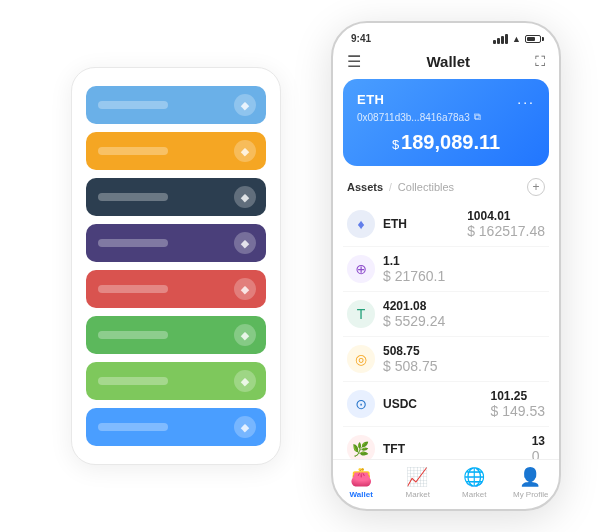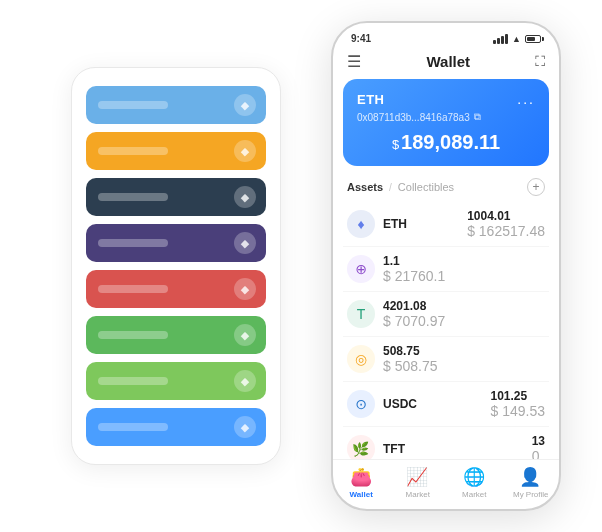--- a/index.html
+++ b/index.html
@@ -465,21 +465,21 @@
           <div class="asset-logo" style="background: rgb(245, 240, 255); color: rgb(142, 78, 203); font-size: 14px;">⊕</div>
           <div class="asset-values">
             <span class="asset-amount">1.1</span>
             <span class="asset-usd">$ 21760.1</span>
           </div>
         </div>
         <div class="asset-item">
           <div class="asset-logo" style="background: rgb(232, 245, 239); color: rgb(38, 161, 123); font-size: 14px;">T</div>
           <div class="asset-values">
             <span class="asset-amount">4201.08</span>
-            <span class="asset-usd">$ 7070.97</span>
+            <span class="asset-usd">$ 5529.24</span>
           </div>
         </div>
         <div class="asset-item">
           <div class="asset-logo" style="background: rgb(255, 248, 230); color: rgb(245, 166, 35); font-size: 14px;">◎</div>
           <div class="asset-values">
             <span class="asset-amount">508.75</span>
             <span class="asset-usd">$ 508.75</span>
           </div>
         </div>
         <div class="asset-item">

